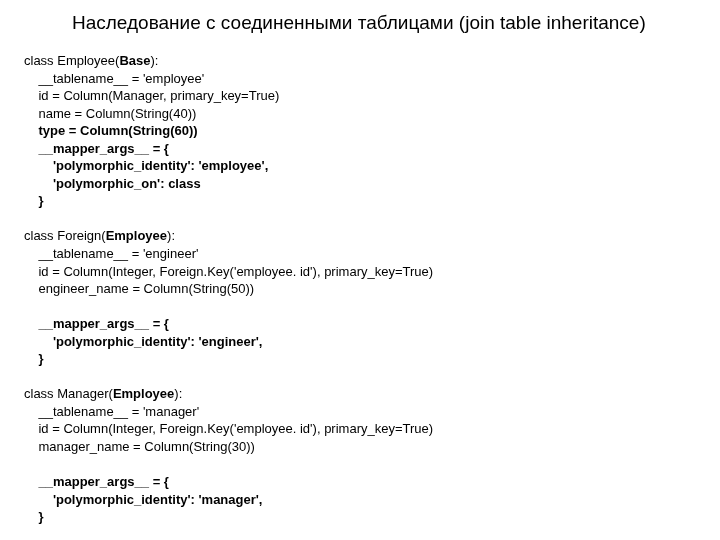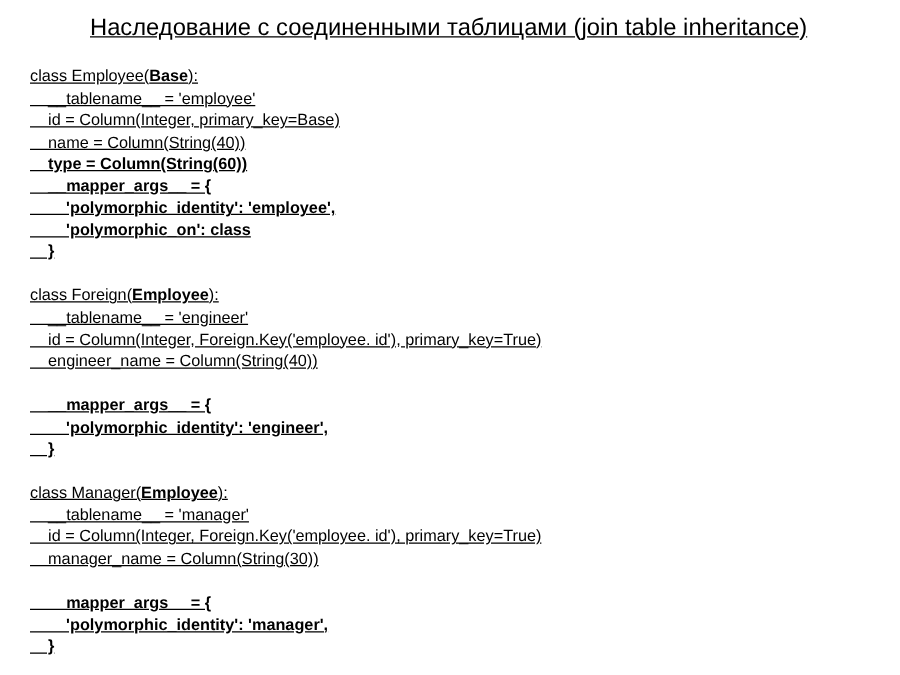--- a/index.html
+++ b/index.html
@@ -10,21 +10,20 @@
     background: #fff;
     font-family: Arial, Helvetica, sans-serif;
     color: #000;
   }
   .slide {
     box-sizing: border-box;
     width: 720px;
     height: 540px;
     padding: 12px 28px 24px 24px;
     position: relative;
-    text-decoration: underline;
   }
   h1.title {
     font-size: 19px;
     font-weight: normal;
     margin: 0 0 18px 0;
     padding: 0 0 0 48px;
   }
   .code {
     font-family: Arial, Helvetica, sans-serif;
     font-size: 13px;
@@ -35,32 +34,32 @@
 </style>
 </head>
 <body>
 
 <div class="slide">
 
   <h1 class="title">Наследование с соединенными таблицами (join table inheritance)</h1>
 
   <div class="code"><span>class Employee(</span><span class="b">Base</span><span>):</span>
 <span>    __tablename__ = 'employee'</span>
-<span>    id = Column(Integer, primary_key=Base)</span>
+<span>    id = Column(Manager, primary_key=True)</span>
 <span>    name = Column(String(40))</span>
 <span class="b">    type = Column(String(60))</span>
 <span class="b">    __mapper_args__ = {</span>
 <span class="b">        'polymorphic_identity': 'employee',</span>
 <span class="b">        'polymorphic_on': class</span>
 <span class="b">    }</span>
 
 <span>class Foreign(</span><span class="b">Employee</span><span>):</span>
 <span>    __tablename__ = 'engineer'</span>
 <span>    id = Column(Integer, Foreign.Key('employee. id'), primary_key=True)</span>
-<span>    engineer_name = Column(String(40))</span>
+<span>    engineer_name = Column(String(50))</span>
 <span></span>
 <span class="b">    __mapper_args__ = {</span>
 <span class="b">        'polymorphic_identity': 'engineer',</span>
 <span class="b">    }</span>
 
 <span>class Manager(</span><span class="b">Employee</span><span>):</span>
 <span>    __tablename__ = 'manager'</span>
 <span>    id = Column(Integer, Foreign.Key('employee. id'), primary_key=True)</span>
 <span>    manager_name = Column(String(30))</span>
 <span></span>

